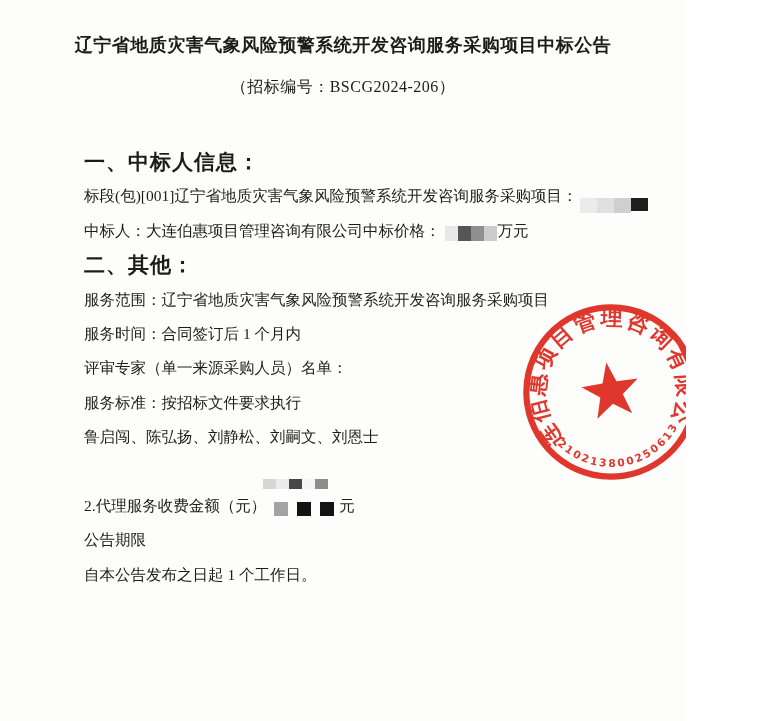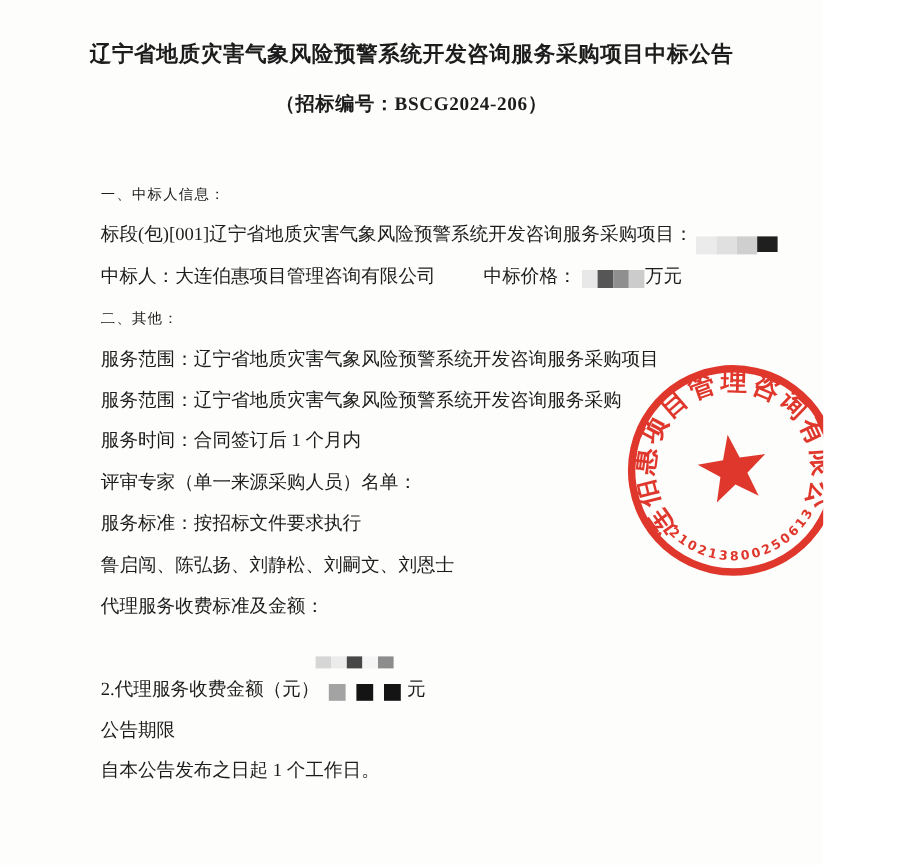--- a/index.html
+++ b/index.html
@@ -19,38 +19,38 @@
   .title {
     margin:0; padding-top:33px;
     text-align:center;
     font-size:18px; font-weight:bold;
     letter-spacing:.5px;
     white-space:nowrap;
   }
   .subtitle {
     margin-top:20px;
     text-align:center;
-    font-size:16px; font-weight:bold;
+    font-size:16px; font-weight:normal;
     letter-spacing:.5px;
   }
   .content {
     margin-top:47px;
     padding-left:84px;
     font-size:15.5px;
   }
   .content p {
     position:relative;
     margin:0;
     height:34.4px; line-height:34.4px;
     white-space:nowrap;
   }
-  .h2 { font-weight:normal; font-size:12px; margin-left:3px; letter-spacing:1px; }
+  .h2 { font-weight:bold; font-size:21px; margin-left:3px; letter-spacing:1px; }
   .ind1 { margin-left:28px; }
   .ind2 { margin-left:45px; }
-  .price-label { margin-left:40px; }
+  .price-label { }
 
   
   .mosaic { display:inline-flex; vertical-align:middle; }
   .mosaic i { display:block; }
   .mz-lot { position:relative; top:8px; margin-left:3px; align-items:flex-start; }
   .mz-lot i { width:17px; height:15px; }
   .mz-lot i:nth-child(1){ background:#ebebeb; }
   .mz-lot i:nth-child(2){ background:#e0e0e0; }
   .mz-lot i:nth-child(3){ background:#cfcfcf; }
   .mz-lot i:nth-child(4){ background:#1f1f1f; height:13px; }
@@ -107,28 +107,26 @@
           <i></i>
           <i></i>
           <i></i>
           <i></i>
         </span><span>万元</span></p>
 
     <p class="h2">二、其他：</p>
 
 
     <p>服务范围：辽宁省地质灾害气象风险预警系统开发咨询服务采购项目</p>
-    <p>服务范围：辽宁省地质灾害气象风险预警系统开发咨询服务采购</p>
     <p>服务时间：合同签订后 1 个月内</p>
     <p>评审专家（单一来源采购人员）名单：</p>
 
     <p>服务标准：按招标文件要求执行</p>
     <p>鲁启闯、陈弘扬、刘静松、刘嗣文、刘恩士</p>
 
-    <p>代理服务收费标准及金额：</p>
 
     <p><span class="mosaic mz-under">
           <i></i>
           <i></i>
           <i></i>
           <i></i>
           <i></i>
         </span></p>
 
     <p><span>2.代理服务收费金额（元）</span><span class="mosaic mz-amount">

